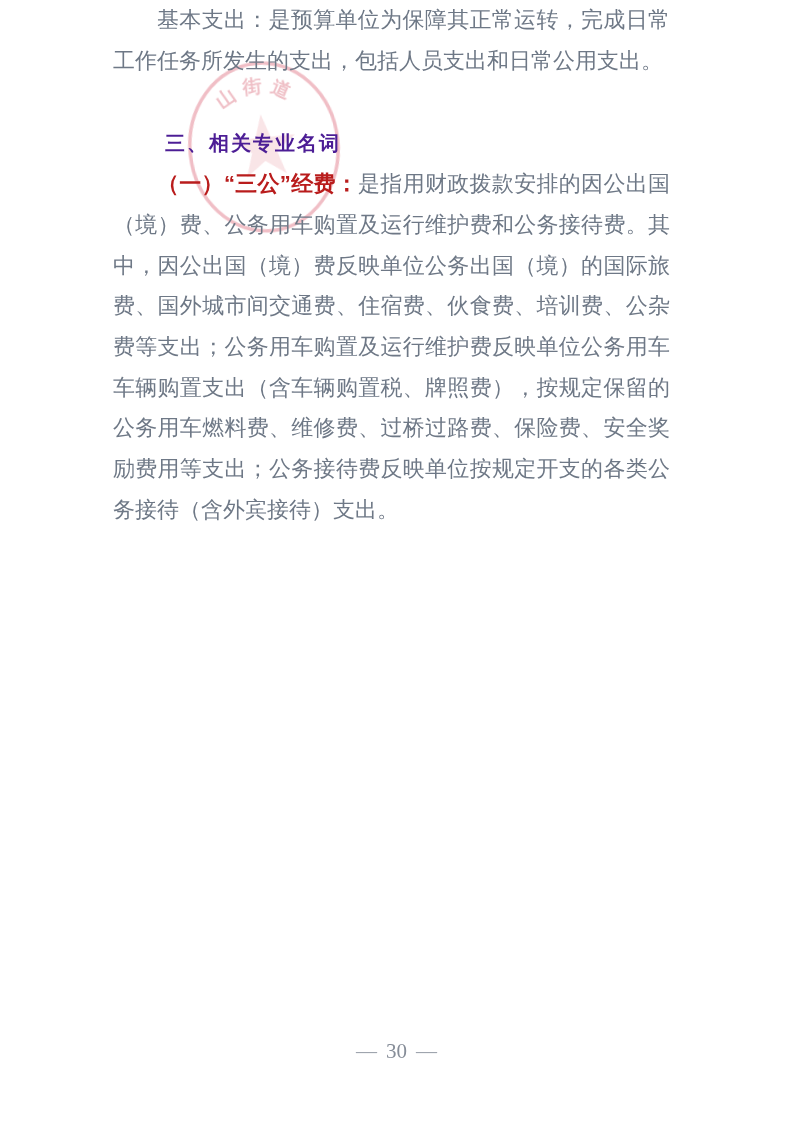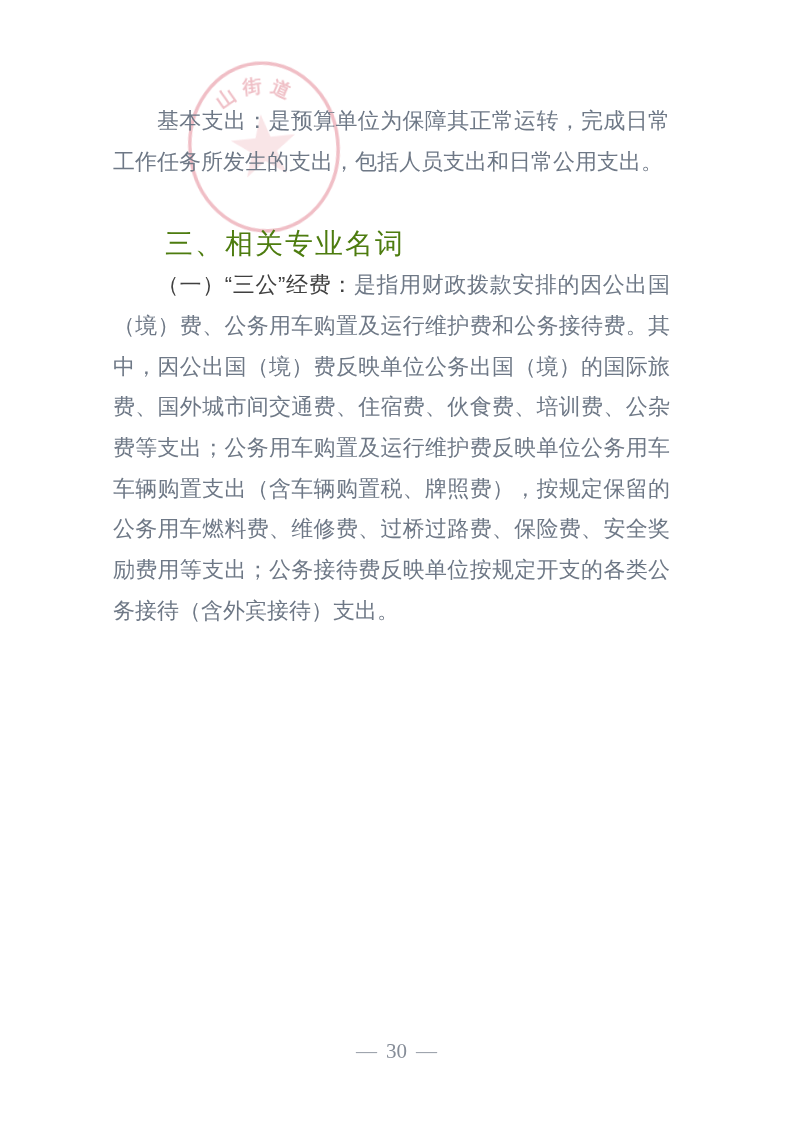--- a/index.html
+++ b/index.html
@@ -24,47 +24,46 @@
   .seal-ring   { fill:none; stroke:#edafb8; stroke-width:3.5; }
   .seal-star   { fill:#f2c2c8; opacity:0.55; }
   .seal-arc    { font-family:"Liberation Serif", serif; font-size:19px;
                  letter-spacing:7px; fill:#e8a2ac; opacity:0.85; font-weight:bold; }
 
   
   .content {
     position:absolute;
     left:113px; top:0;
     width:557px;
-    padding-top:101px;
     color:#6e7886;
     font-size:22px;
     line-height:40.7px;
     text-align:justify;
     text-justify:inter-character;
     z-index:2;
   }
   .content p { margin:0; text-indent:2em; }
   .p2 { margin-top:9px; }
   .p3 { margin-top:2px; }
   .p4 { margin-top:6px; line-height:41px; }
 
   .heading {
     margin:42px 0 0 0;
     font-family:"Liberation Sans", sans-serif;
-    font-weight:normal;
-    font-size:28px;
+    font-weight:bold;
+    font-size:20px;
     line-height:40.7px;
     text-indent:52px;
-    color:#4d7c0f;
+    color:#4c1d95;
     letter-spacing:2px;
   }
   .lead-bold {
     font-family:"Liberation Sans", sans-serif;
-    font-weight:normal;
-    color:#404040;
+    font-weight:bold;
+    color:#b91c1c;
   }
 
   
   .footer {
     position:absolute;
     left:0; top:1040px;
     width:100%;
     display:flex;
     justify-content:center;
     align-items:center;

